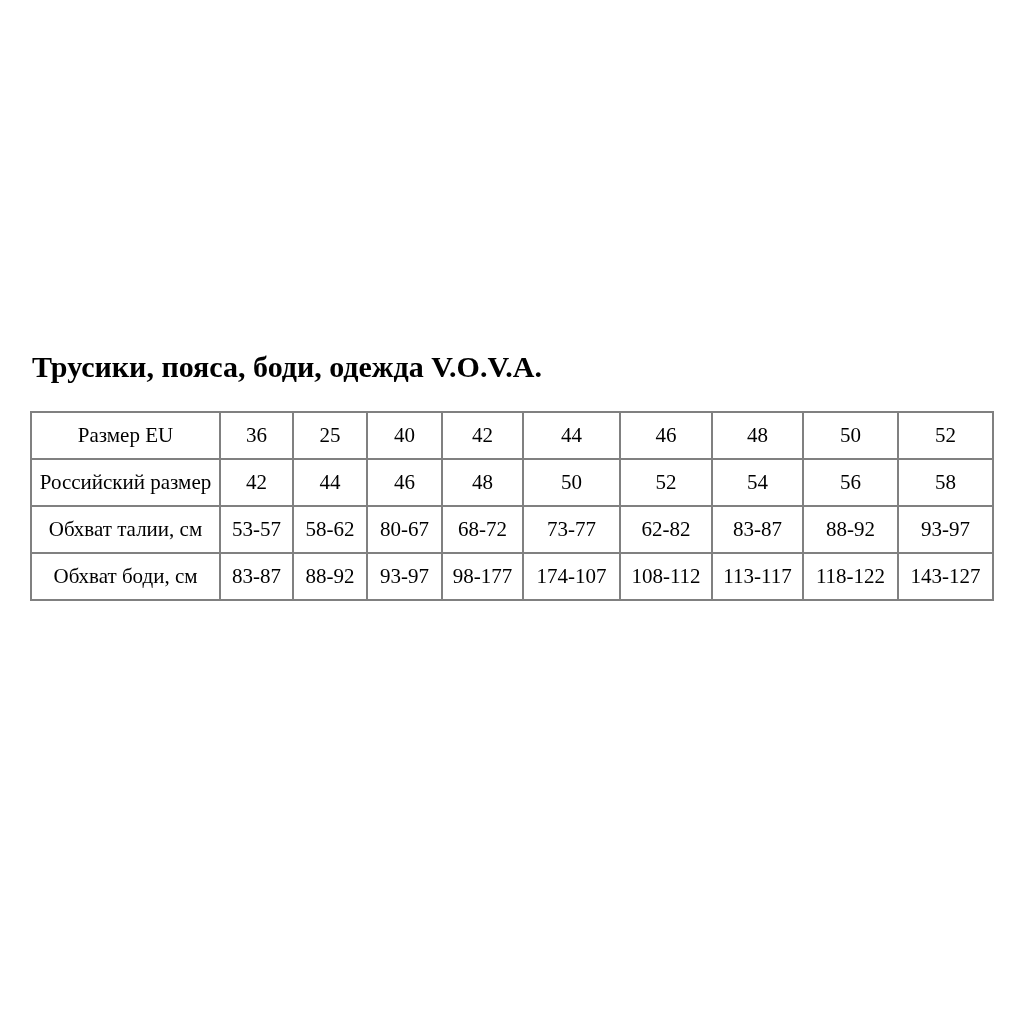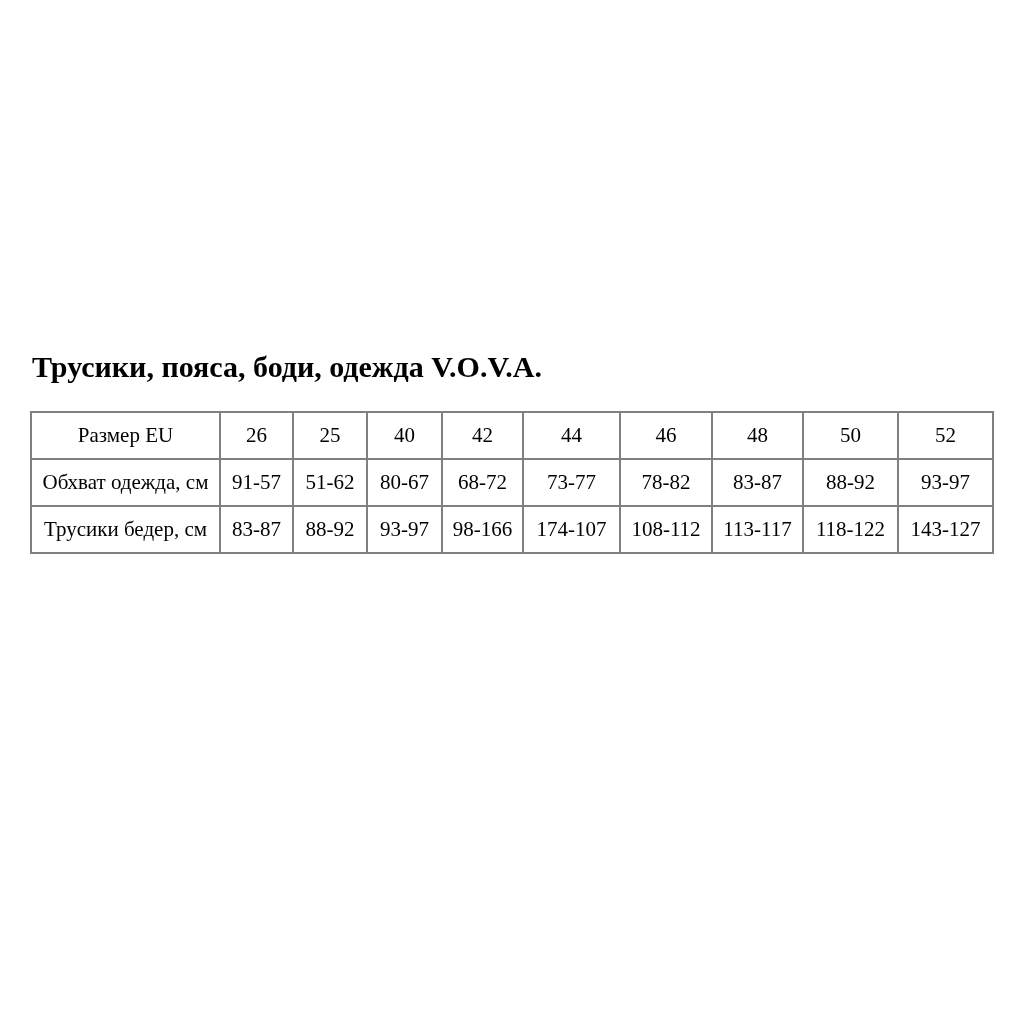--- a/index.html
+++ b/index.html
@@ -80,48 +80,60 @@
         <col class="c-3">
       <col class="c-4">
         <col class="c-5">
         <col class="c-6">
         <col class="c-7">
         <col class="c-8">
     </colgroup>
     <tbody>
         <tr>
           <th scope="row">Размер EU</th>
-          <td>26</td>
+          <td>36</td>
           <td>25</td>
           <td>40</td>
           <td>42</td>
           <td>44</td>
           <td>46</td>
           <td>48</td>
           <td>50</td>
           <td>52</td>
         </tr>
         <tr>
-          <th scope="row">Обхват одежда, см</th>
-          <td>91-57</td>
-          <td>51-62</td>
+          <th scope="row">Российский размер</th>
+          <td>42</td>
+          <td>44</td>
+          <td>46</td>
+          <td>48</td>
+          <td>50</td>
+          <td>52</td>
+          <td>54</td>
+          <td>56</td>
+          <td>58</td>
+        </tr>
+        <tr>
+          <th scope="row">Обхват талии, см</th>
+          <td>53-57</td>
+          <td>58-62</td>
           <td>80-67</td>
           <td>68-72</td>
           <td>73-77</td>
-          <td>78-82</td>
+          <td>62-82</td>
           <td>83-87</td>
           <td>88-92</td>
           <td>93-97</td>
         </tr>
         <tr>
-          <th scope="row">Трусики бедер, см</th>
+          <th scope="row">Обхват боди, см</th>
           <td>83-87</td>
           <td>88-92</td>
           <td>93-97</td>
-          <td>98-166</td>
+          <td>98-177</td>
           <td>174-107</td>
           <td>108-112</td>
           <td>113-117</td>
           <td>118-122</td>
           <td>143-127</td>
         </tr>
       </tbody>
   </table>
 </main>
 

